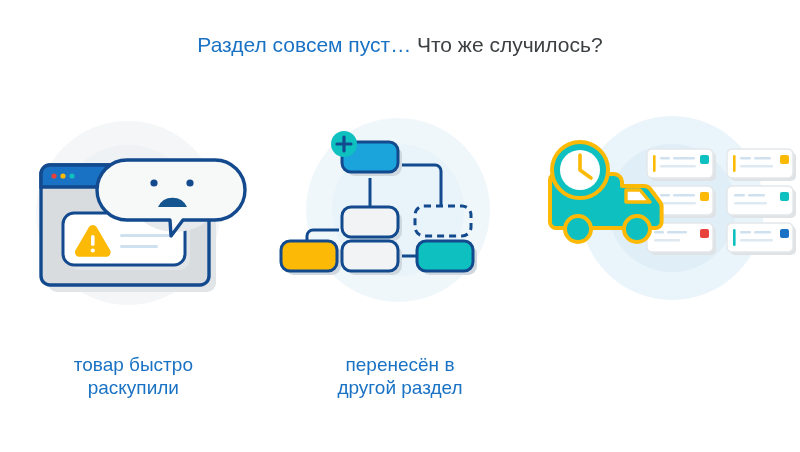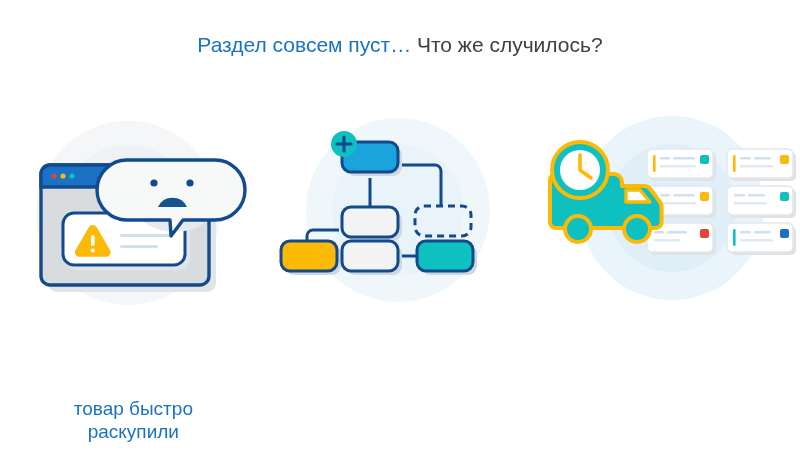--- a/index.html
+++ b/index.html
@@ -56,21 +56,21 @@
   }
   .art {
     position: relative;
     width: 266px;
     height: 215px;
   }
   .art svg {
     display: block;
   }
   .caption {
-    margin-top: 72px;
+    margin-top: 28px;
     text-align: center;
     color: #1a72c4;
     font-size: 19px;
     line-height: 23px;
     white-space: pre-line;
   }
 </style>
 </head>
 <body>
 
@@ -151,20 +151,22 @@
           <rect x="18" y="135" width="56" height="30" rx="9" fill="#cfd8de"></rect>
           <rect x="14" y="131" width="56" height="30" rx="9" fill="#fcba06" stroke="#134a8e" stroke-width="3"></rect>
 
           <rect x="79" y="135" width="56" height="30" rx="9" fill="#cfd8de"></rect>
           <rect x="75" y="131" width="56" height="30" rx="9" fill="#f2f3f4" stroke="#134a8e" stroke-width="3"></rect>
 
           <rect x="154" y="135" width="56" height="30" rx="9" fill="#cfd8de"></rect>
           <rect x="150" y="131" width="56" height="30" rx="9" fill="#0fc0c0" stroke="#134a8e" stroke-width="3"></rect>
         </svg>
       </div>
+      <div class="caption">перенесён в
+другой раздел</div>
     </div>
 
     <div class="column">
       <div class="art">
         <svg width="266" height="215" viewBox="0 0 266 215" xmlns="http://www.w3.org/2000/svg">
 
           <circle cx="138" cy="98" r="92" fill="#eaf4fb"></circle>
           <circle cx="138" cy="98" r="64" fill="#e0eef8"></circle>
 
           <g>

